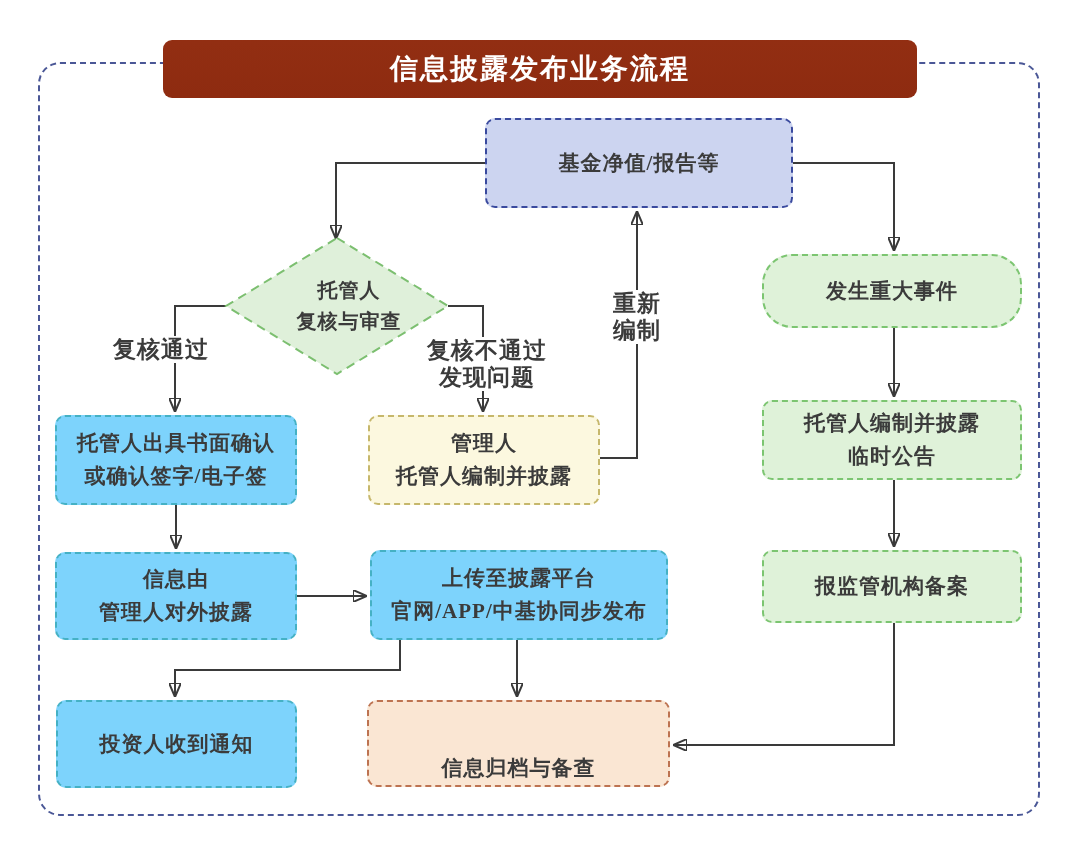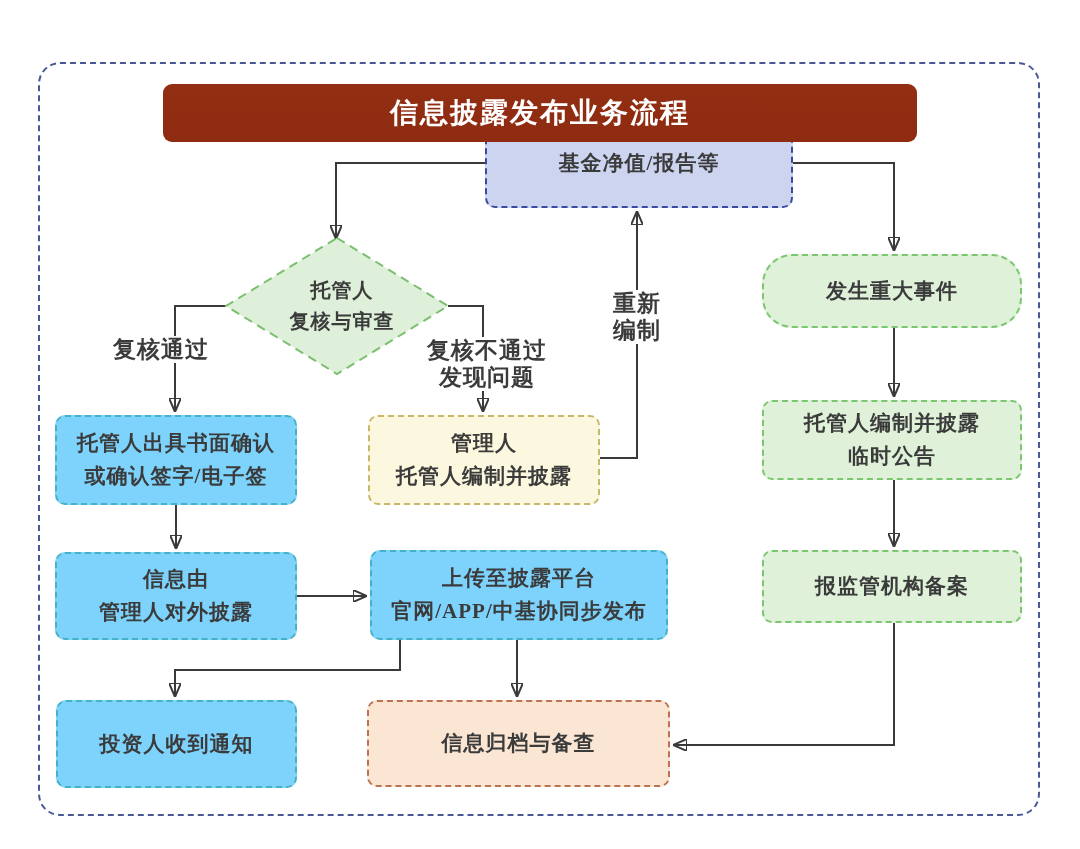--- a/index.html
+++ b/index.html
@@ -10,21 +10,21 @@
   
   #frame{
     position:absolute;left:38px;top:62px;width:1002px;height:754px;
     border:2px dashed #4A5796;border-radius:22px;z-index:0;box-sizing:border-box;
   }
   
   #title{
     position:absolute;left:163px;top:40px;width:754px;height:58px;z-index:4;
     background:linear-gradient(#97321573,#8E2B10) #8E2B10;border-radius:9px;
     color:#ffffff;font-weight:bold;font-size:28px;letter-spacing:2px;
-    display:flex;align-items:center;justify-content:center;margin-top:44px;
+    display:flex;align-items:center;justify-content:center;
   }
   
   .node{
     position:absolute;z-index:2;box-sizing:border-box;border-radius:10px;
     display:flex;flex-direction:column;align-items:center;justify-content:center;
     font-weight:bold;color:#3B3B3B;font-size:21px;line-height:33px;letter-spacing:1px;
     text-align:center;
   }
   .blue  {background:#CCD4F0;border:2px dashed #3A4A9E;}
   .teal  {background:#7dd3fc;border:2px dashed #45B1C4;}
@@ -34,26 +34,26 @@
 
   #node-prepare {left:485px;top:118px;width:308px;height:90px;}
   #node-confirm {left:55px; top:415px;width:242px;height:90px;}
   #node-correct {left:368px;top:415px;width:232px;height:90px;}
   #node-disclose{left:55px; top:552px;width:242px;height:88px;}
   #node-upload  {left:370px;top:550px;width:298px;height:90px;}
   #node-notify  {left:56px; top:700px;width:241px;height:88px;}
   #node-major   {left:762px;top:254px;width:260px;height:74px;border-radius:30px;}
   #node-interim {left:762px;top:400px;width:260px;height:80px;}
   #node-filing  {left:762px;top:550px;width:260px;height:73px;}
-  #node-archive {left:367px;top:700px;width:303px;height:87px;}
+  #node-archive {left:367px;top:700px;width:303px;height:87px;justify-content:flex-end;}
 
   
   #diamond-svg{position:absolute;left:223px;top:235px;width:228px;height:142px;z-index:2;}
   #diamond-text{
-    position:absolute;left:228px;top:235px;width:228px;height:142px;z-index:2;
+    position:absolute;left:235px;top:235px;width:228px;height:142px;z-index:2;
     display:flex;flex-direction:column;align-items:center;justify-content:center;
     font-weight:bold;color:#3B3B3B;font-size:20px;line-height:31px;letter-spacing:1px;text-align:center;
   }
   
   #wires{position:absolute;left:0;top:0;width:1080px;height:849px;z-index:1;pointer-events:none;}
   #wires path, #wires polyline{fill:none;stroke:#3A3A3A;stroke-width:2;}
 
   
   .elabel{
     position:absolute;z-index:3;background:#ffffff;color:#3B3B3B;

